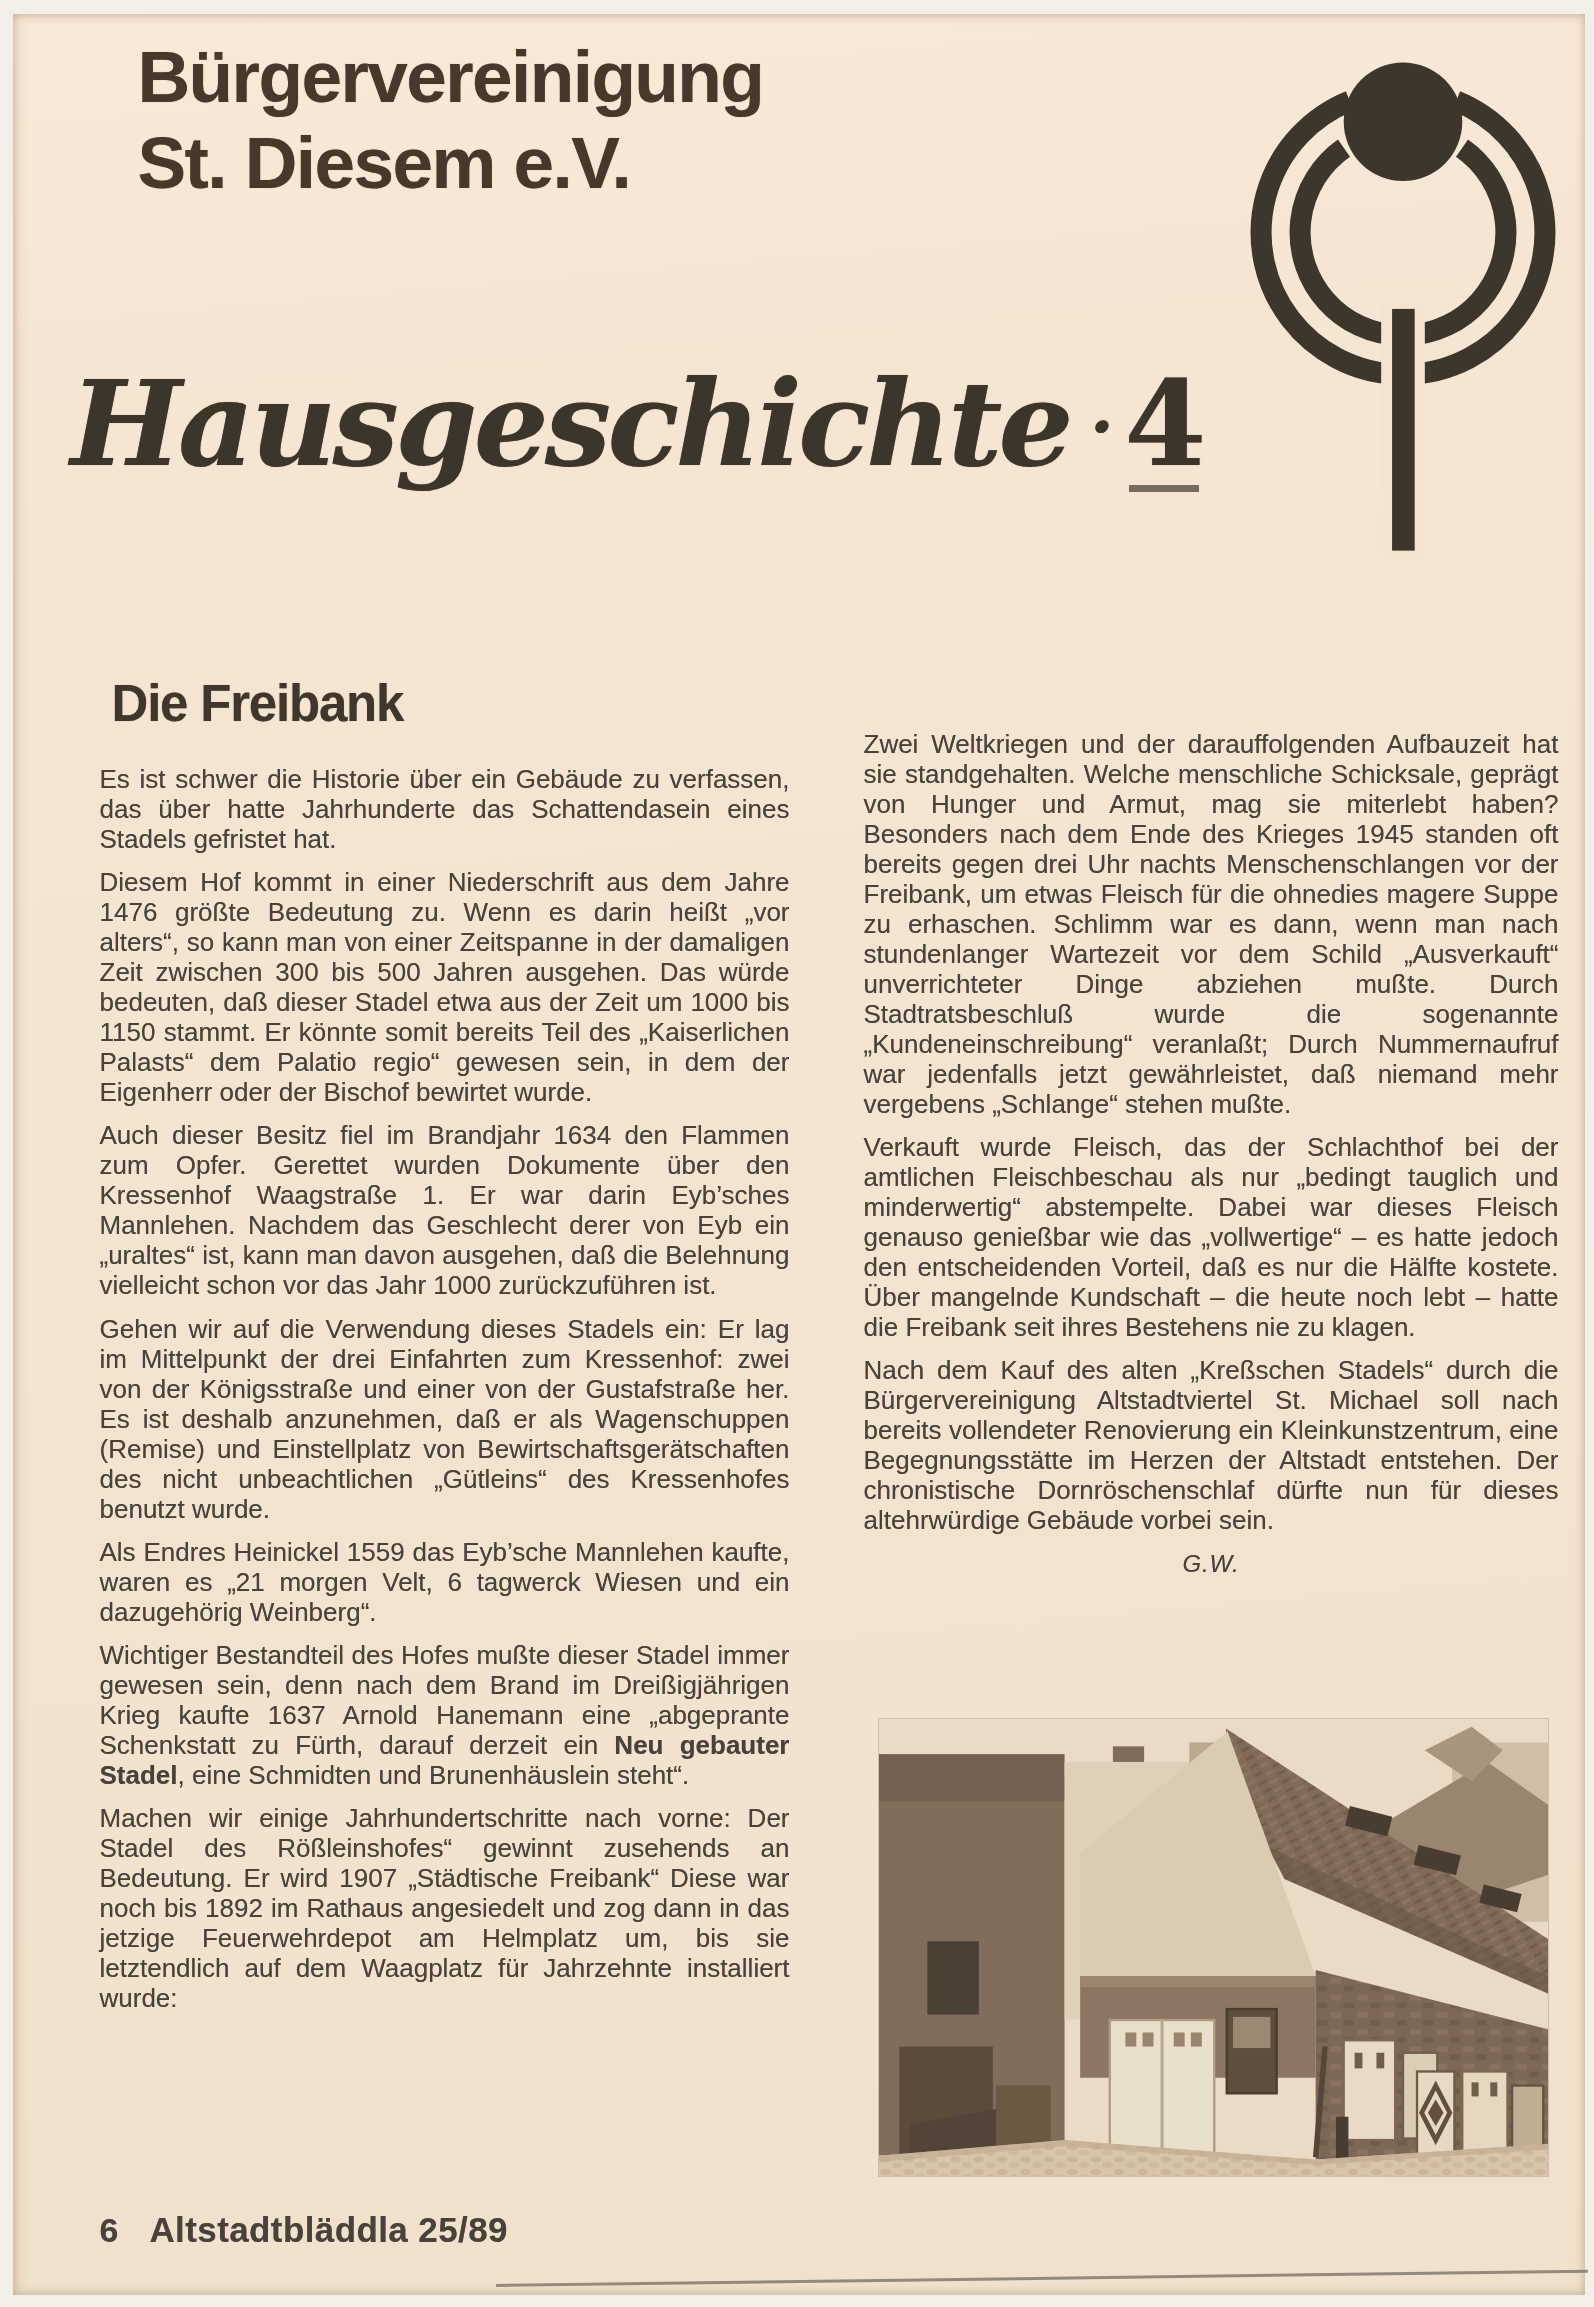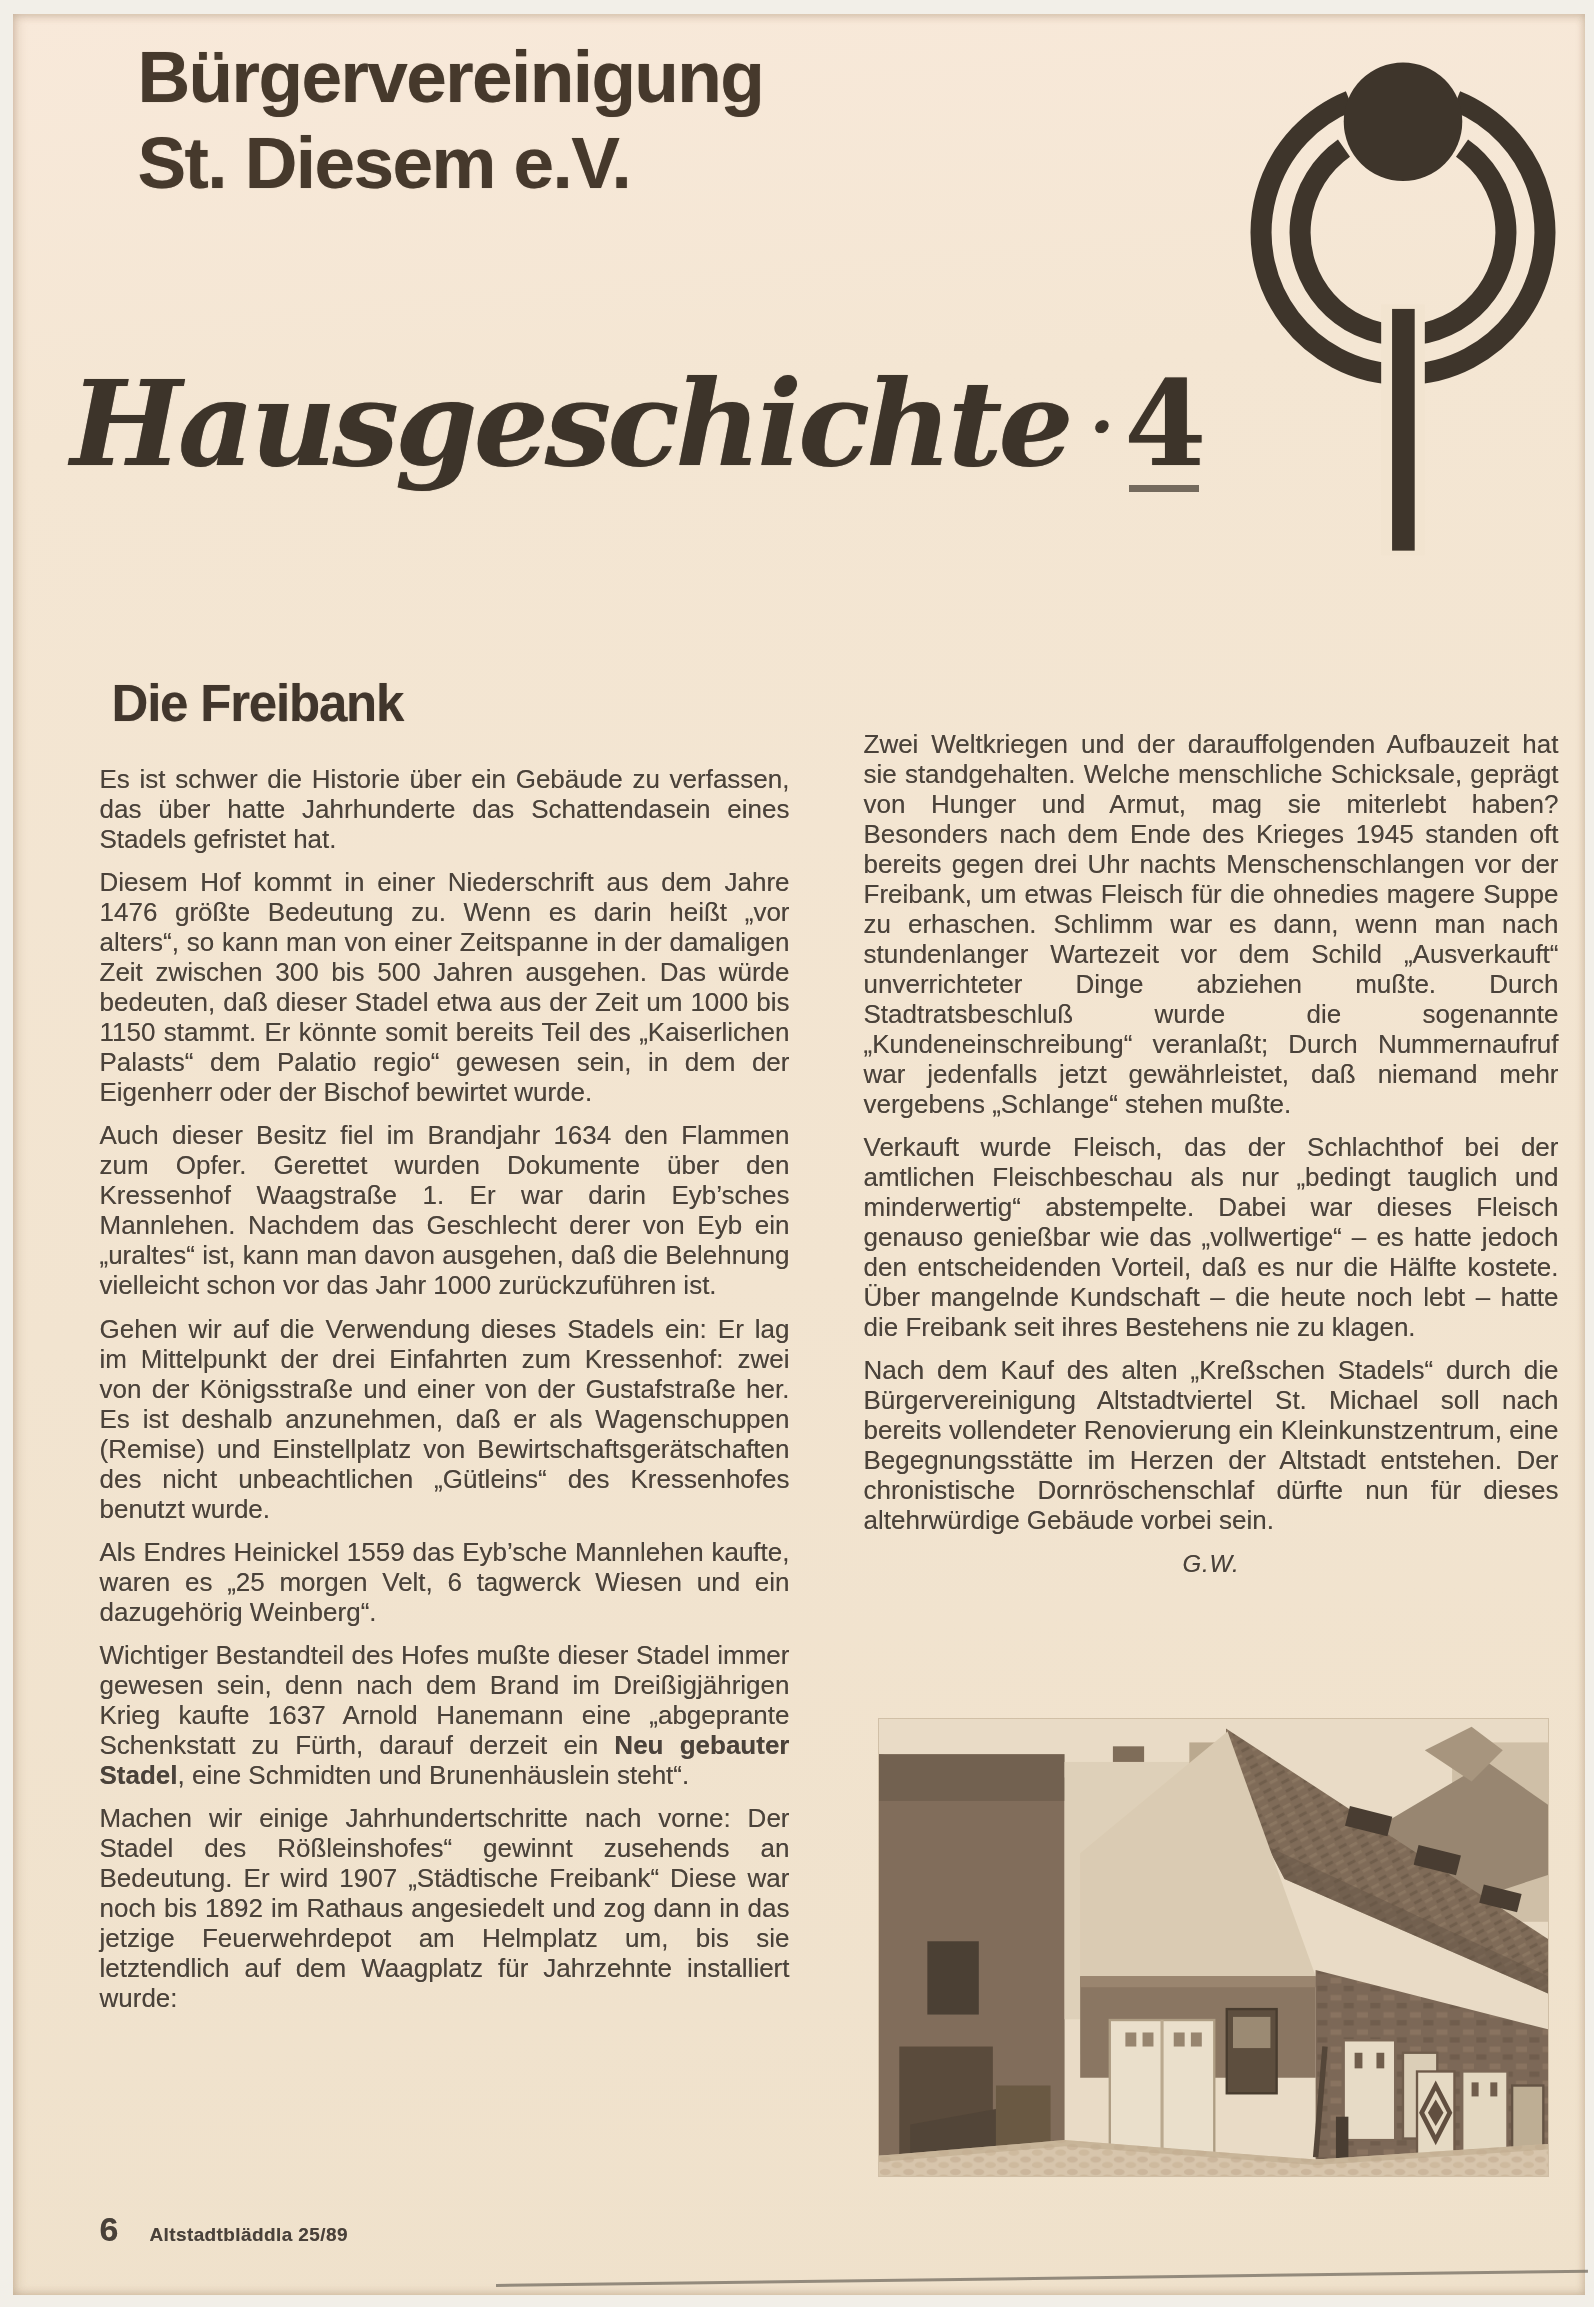--- a/index.html
+++ b/index.html
@@ -53,21 +53,21 @@
   .signature{text-align:center;margin-top:7.8px;font-size:24px;letter-spacing:0.8px;font-style:italic;}
   .photo{
     position:absolute;left:866px;top:1705px;width:669px;height:457px;
     outline:0.8px solid rgba(150,125,95,.35);
   }
   .footer{
     position:absolute;left:87px;top:2196px;display:flex;align-items:baseline;gap:31px;
     color:#49413a;text-shadow:0 0 0.5px rgba(73,65,58,.5);
   }
   .footer .pageno{font-size:34px;font-weight:bold;}
-  .footer .issue{font-size:19px;font-weight:bold;letter-spacing:0.4px;}
+  .footer .issue{font-size:35px;font-weight:bold;letter-spacing:0.4px;}
   .scan-line{
     position:absolute;left:483px;top:2270px;width:1092px;height:0;
     border-top:3.1px solid #7c7468;opacity:.8;
     transform:rotate(-0.75deg);transform-origin:left top;
   }
 </style>
 </head>
 <body>
 
 <div class="page">
@@ -94,21 +94,21 @@
     <span>Hausgeschichte</span><span class="series-sep">·</span><span class="series-num">4</span>
   </div>
 
   <h2 class="article-heading" style="margin:12px">Die Freibank</h2>
 
   <div class="col col-left">
     <p>Es ist schwer die Historie über ein Gebäude zu verfassen, das über hatte Jahrhunderte das Schattendasein eines Stadels gefristet hat.</p>
     <p>Diesem Hof kommt in einer Niederschrift aus dem Jahre 1476 größte Bedeutung zu. Wenn es darin heißt „vor alters“, so kann man von einer Zeitspanne in der damaligen Zeit zwischen 300 bis 500 Jahren ausgehen. Das würde bedeuten, daß dieser Stadel etwa aus der Zeit um 1000 bis 1150 stammt. Er könnte somit bereits Teil des „Kaiserlichen Palasts“ dem Palatio regio“ gewesen sein, in dem der Eigenherr oder der Bischof bewirtet wurde.</p>
     <p>Auch dieser Besitz fiel im Brandjahr 1634 den Flammen zum Opfer. Gerettet wurden Dokumente über den Kressenhof Waagstraße 1. Er war darin Eyb’sches Mannlehen. Nachdem das Geschlecht derer von Eyb ein „uraltes“ ist, kann man davon ausgehen, daß die Belehnung vielleicht schon vor das Jahr 1000 zurückzuführen ist.</p>
     <p>Gehen wir auf die Verwendung dieses Stadels ein: Er lag im Mittelpunkt der drei Einfahrten zum Kressenhof: zwei von der Königsstraße und einer von der Gustafstraße her. Es ist deshalb anzunehmen, daß er als Wagenschuppen (Remise) und Einstellplatz von Bewirtschaftsgerätschaften des nicht unbeachtlichen „Gütleins“ des Kressenhofes benutzt wurde.</p>
-    <p>Als Endres Heinickel 1559 das Eyb’sche Mannlehen kaufte, waren es „25 morgen Velt, 6 tagwerck Wiesen und ein dazugehörig Weinberg“.</p>
+    <p>Als Endres Heinickel 1559 das Eyb’sche Mannlehen kaufte, waren es „21 morgen Velt, 6 tagwerck Wiesen und ein dazugehörig Weinberg“.</p>
     <p><span>Wichtiger Bestandteil des Hofes mußte dieser Stadel immer gewesen sein, denn nach dem Brand im Dreißigjährigen Krieg kaufte 1637 Arnold Hanemann eine „abgeprante Schenkstatt zu Fürth, darauf derzeit ein </span><span class="bold">Neu gebauter Stadel</span><span>, eine Schmidten und Brunenhäuslein steht“.</span></p>
     <p>Machen wir einige Jahrhundertschritte nach vorne: Der Stadel des Rößleinshofes“ gewinnt zusehends an Bedeutung. Er wird 1907 „Städtische Freibank“ Diese war noch bis 1892 im Rathaus angesiedelt und zog dann in das jetzige Feuerwehrdepot am Helmplatz um, bis sie letztendlich auf dem Waagplatz für Jahrzehnte installiert wurde:</p>
   </div>
 
   <div class="col col-right">
     <p>Zwei Weltkriegen und der darauffolgenden Aufbauzeit hat sie standgehalten. Welche menschliche Schicksale, geprägt von Hunger und Armut, mag sie miterlebt haben? Besonders nach dem Ende des Krieges 1945 standen oft bereits gegen drei Uhr nachts Menschenschlangen vor der Freibank, um etwas Fleisch für die ohnedies magere Suppe zu erhaschen. Schlimm war es dann, wenn man nach stundenlanger Wartezeit vor dem Schild „Ausverkauft“ unverrichteter Dinge abziehen mußte. Durch Stadtratsbeschluß wurde die sogenannte „Kundeneinschreibung“ veranlaßt; Durch Nummernaufruf war jedenfalls jetzt gewährleistet, daß niemand mehr vergebens „Schlange“ stehen mußte.</p>
     <p>Verkauft wurde Fleisch, das der Schlachthof bei der amtlichen Fleischbeschau als nur „bedingt tauglich und minderwertig“ abstempelte. Dabei war dieses Fleisch genauso genießbar wie das „vollwertige“ – es hatte jedoch den entscheidenden Vorteil, daß es nur die Hälfte kostete. Über mangelnde Kundschaft – die heute noch lebt – hatte die Freibank seit ihres Bestehens nie zu klagen.</p>
     <p>Nach dem Kauf des alten „Kreßschen Stadels“ durch die Bürgervereinigung Altstadtviertel St. Michael soll nach bereits vollendeter Renovierung ein Kleinkunstzentrum, eine Begegnungsstätte im Herzen der Altstadt entstehen. Der chronistische Dornröschenschlaf dürfte nun für dieses altehrwürdige Gebäude vorbei sein.</p>
     <p class="signature">G.W.</p>
   </div>

